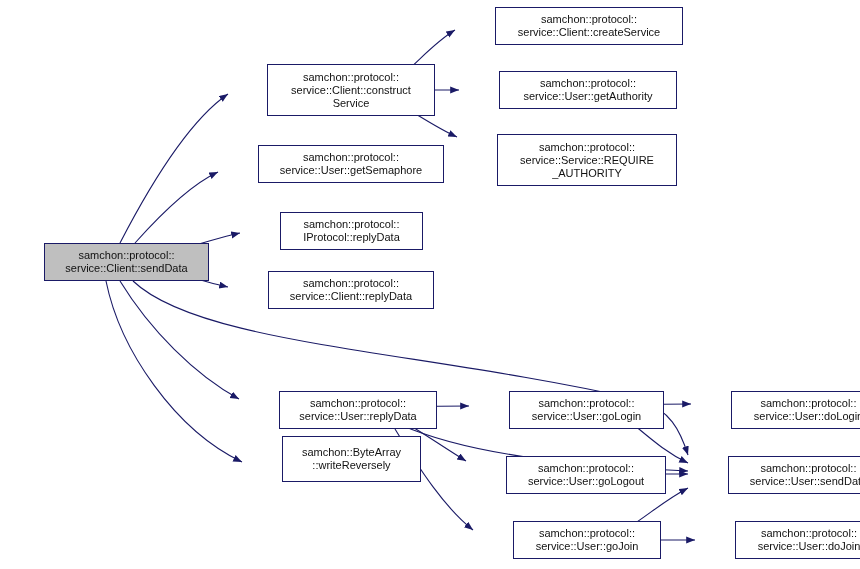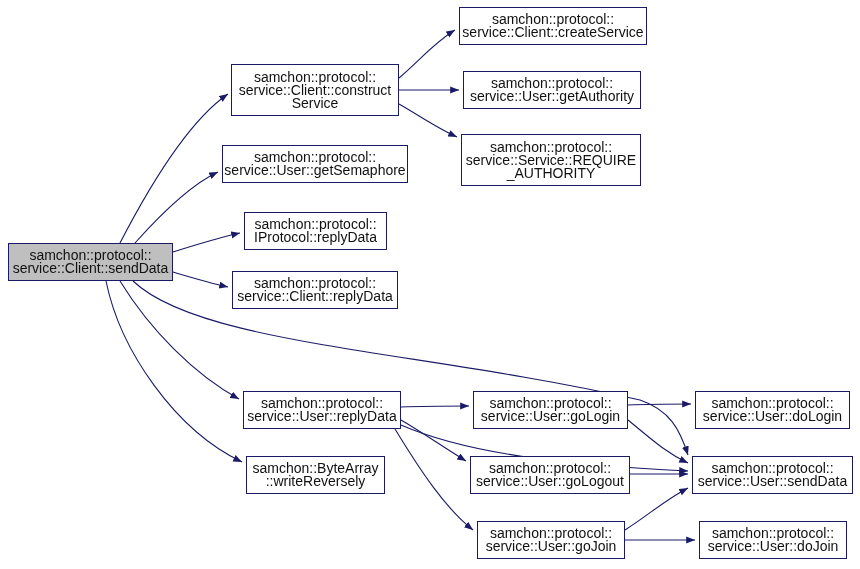--- a/index.html
+++ b/index.html
@@ -22,28 +22,29 @@
     width: 860px;
     height: 569px;
     pointer-events: none;
   }
   .node {
     position: absolute;
     box-sizing: border-box;
     border: 1px solid #1a1a66;
     background: #ffffff;
     color: #111111;
-    font-size: 14px;
+    font-size: 11px;
     line-height: 13px;
     text-align: center;
     display: flex;
     align-items: center;
     justify-content: center;
     padding: 1px 3px;
     white-space: pre-line;
+    margin-left: 36px;
   }
   .node.current {
     background: #bfbfbf;
     border-color: #1a1a66;
   }
 </style>
 </head>
 <body>
 
 <div id="canvas">
@@ -109,21 +110,21 @@
 service::Client::replyData</div>
   <div class="node" style="left:459px; top:7px; width:188px; height:38px;">samchon::protocol::
 service::Client::createService</div>
   <div class="node" style="left:463px; top:71px; width:178px; height:38px;">samchon::protocol::
 service::User::getAuthority</div>
   <div class="node" style="left:461px; top:134px; width:180px; height:52px;">samchon::protocol::
 service::Service::REQUIRE
 _AUTHORITY</div>
   <div class="node" style="left:243px; top:391px; width:158px; height:38px;">samchon::protocol::
 service::User::replyData</div>
-  <div class="node" style="left:246px; top:456px; width:139px; height:38px;">samchon::ByteArray
+  <div class="node" style="left:246px; top:436px; width:139px; height:46px;">samchon::ByteArray
 ::writeReversely</div>
   <div class="node" style="left:473px; top:391px; width:155px; height:38px;">samchon::protocol::
 service::User::goLogin</div>
   <div class="node" style="left:470px; top:456px; width:160px; height:38px;">samchon::protocol::
 service::User::goLogout</div>
   <div class="node" style="left:477px; top:521px; width:148px; height:38px;">samchon::protocol::
 service::User::goJoin</div>
   <div class="node" style="left:695px; top:391px; width:155px; height:38px;">samchon::protocol::
 service::User::doLogin</div>
   <div class="node" style="left:692px; top:456px; width:161px; height:38px;">samchon::protocol::

